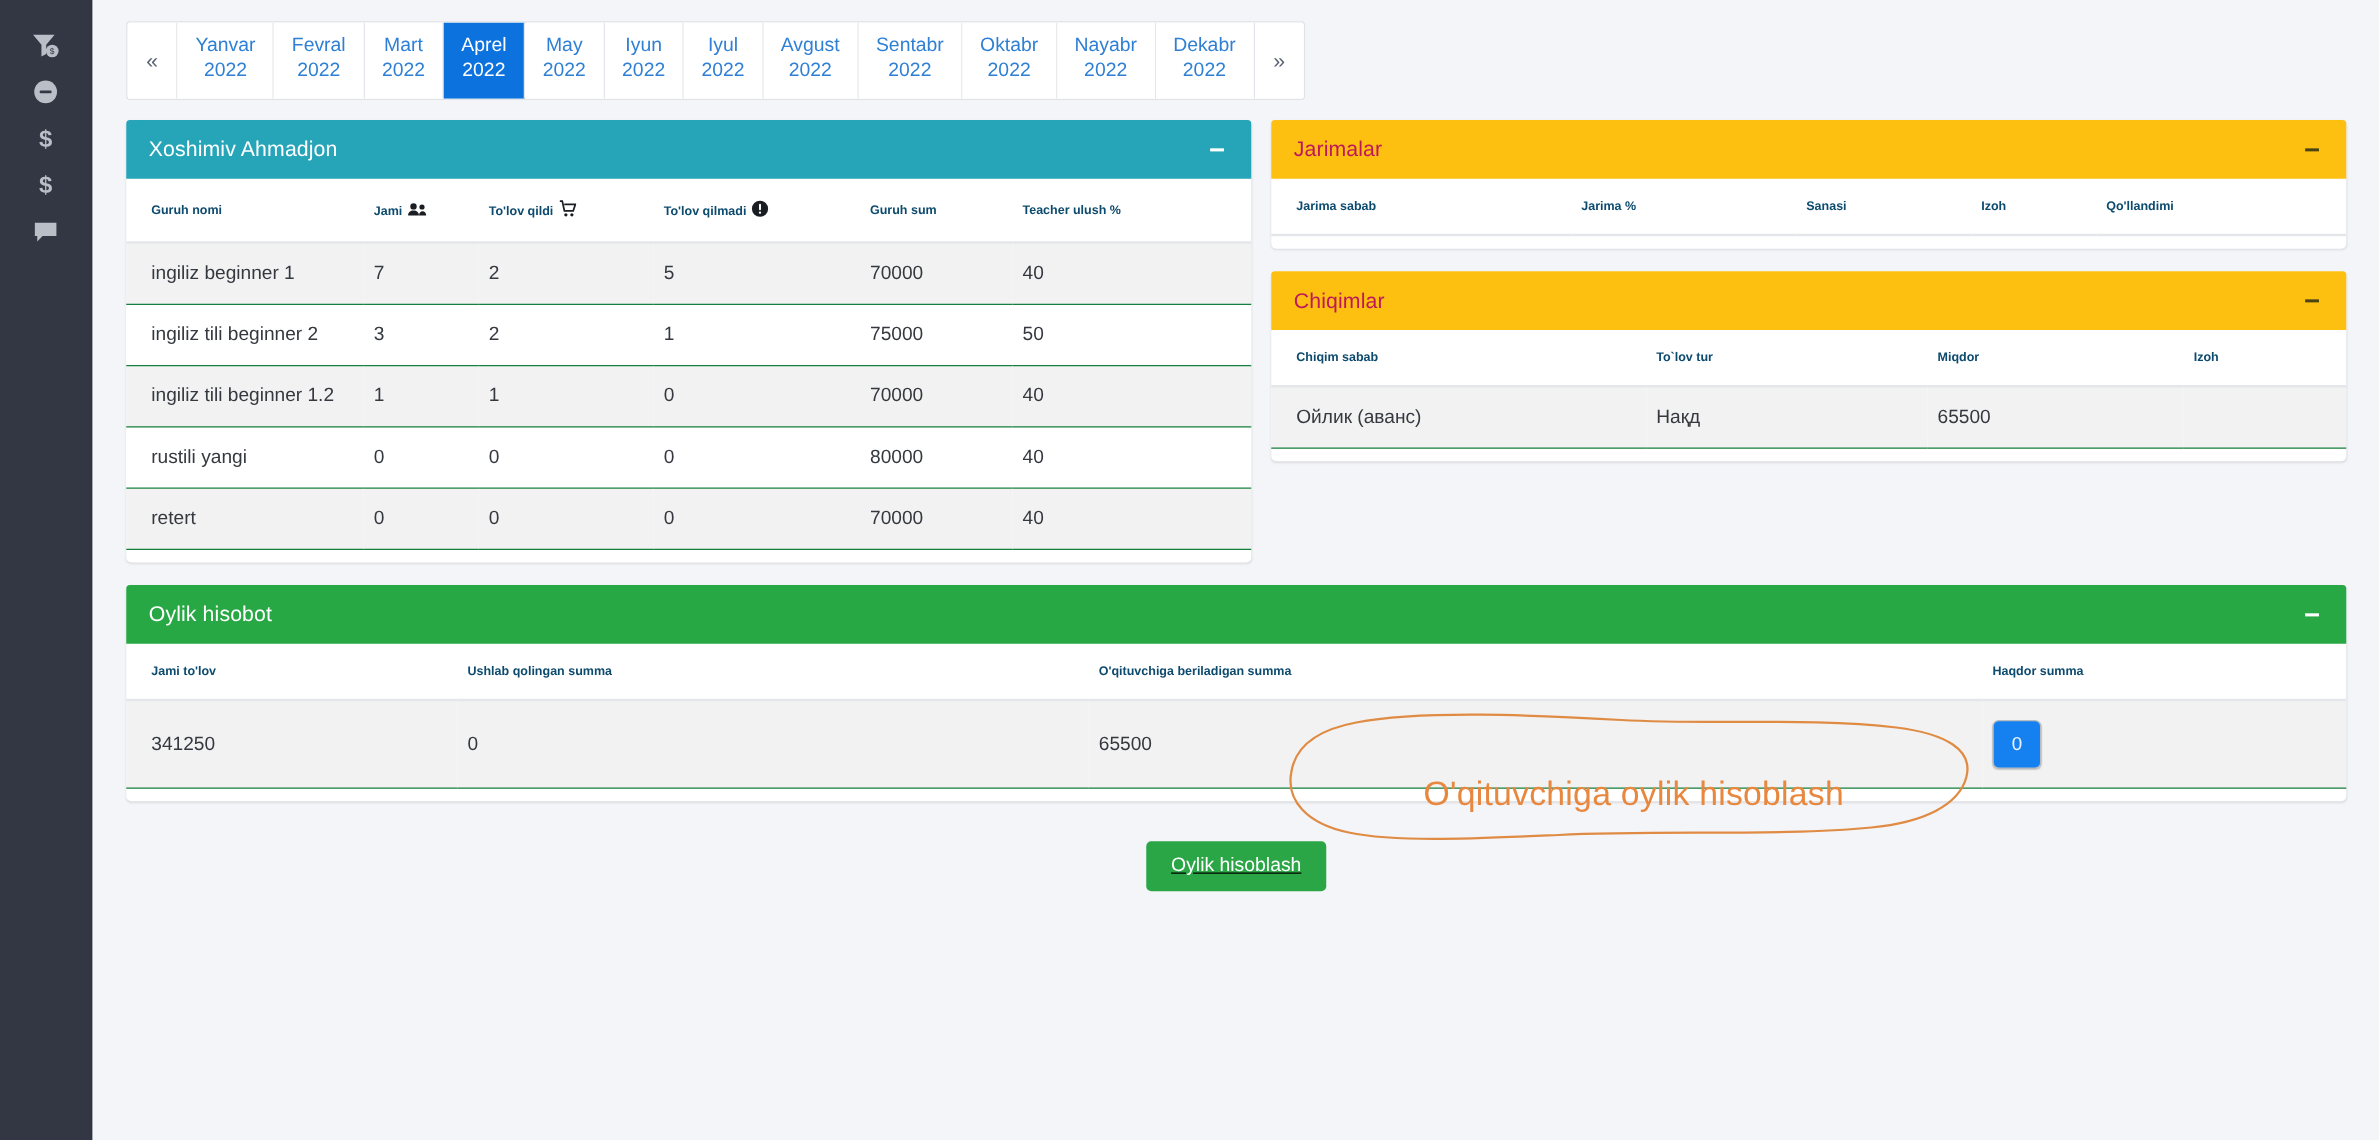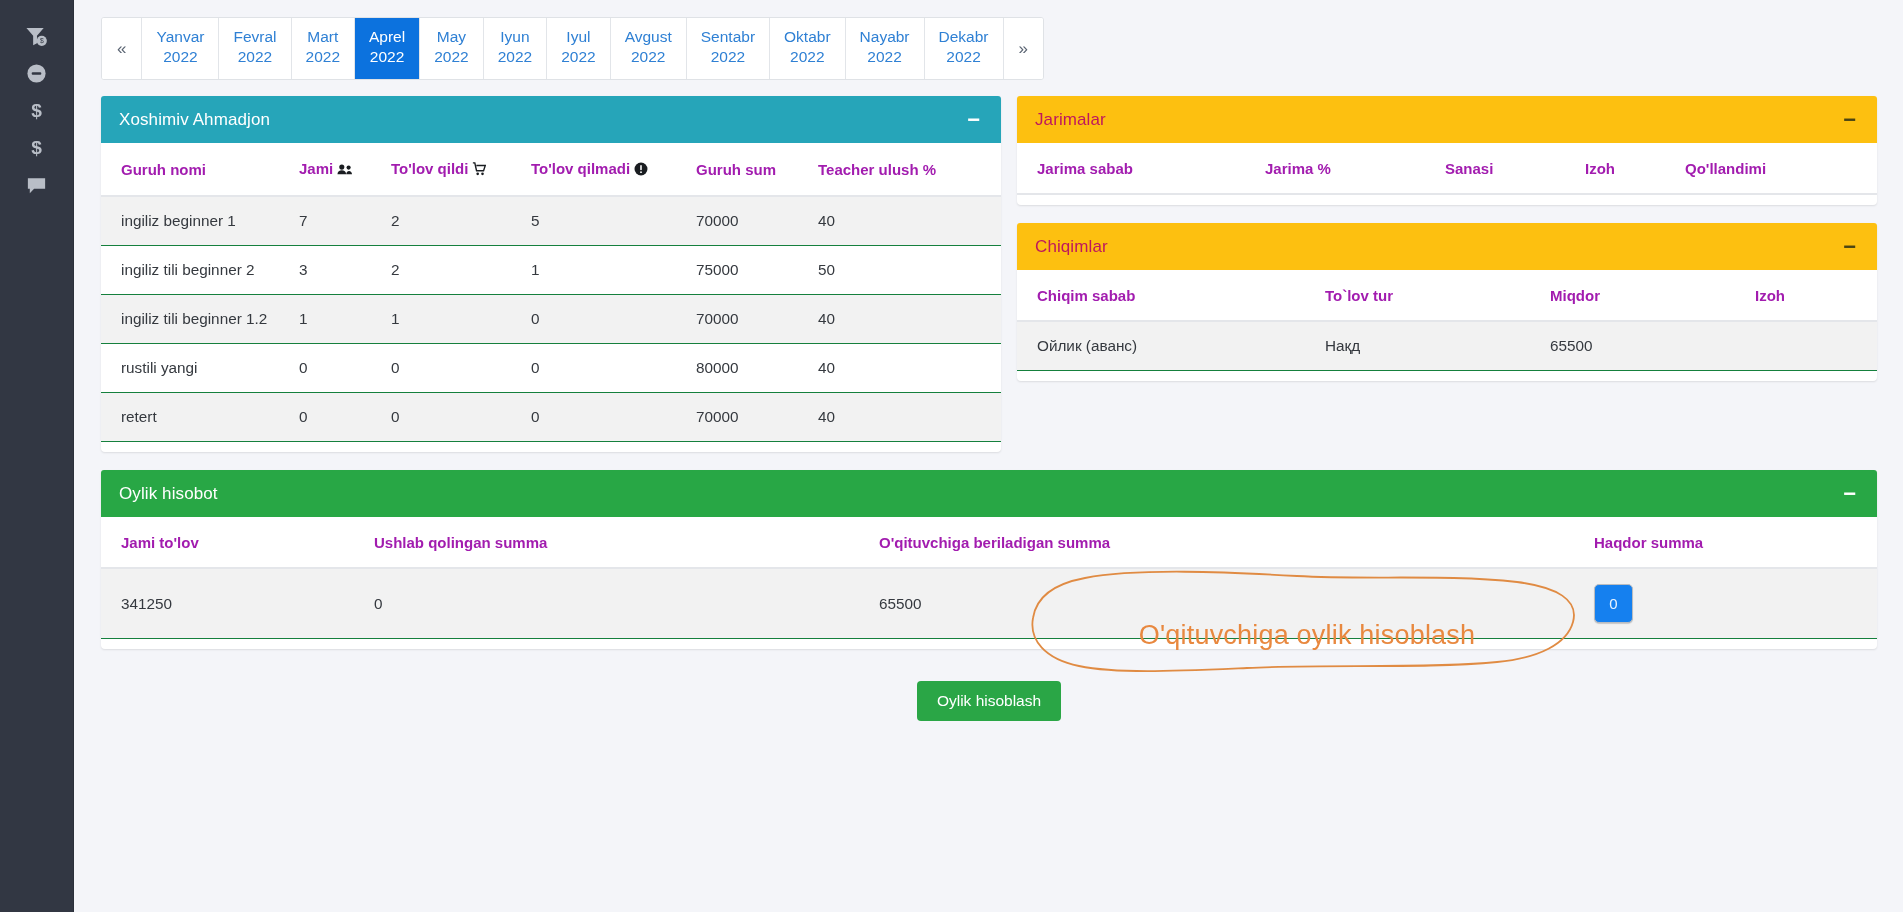--- a/index.html
+++ b/index.html
@@ -111,23 +111,23 @@
   .head-green  { background: #28a745; }
   .head-yellow .card-title { color: #be185d; }
   .head-yellow .collapse-btn { color: #4a4413; }
 
   .card-body { padding: 0 0 10px 0; }
 
   
   table.tbl { width: 100%; border-collapse: collapse; }
   table.tbl th {
     text-align: left;
-    font-size: 15px;
+    font-size: 10px;
     font-weight: 700;
-    color: #a21caf;
+    color: #0c4a6e;
     padding: 17px 8px 16px 8px;
     border-bottom: 2px solid #e4e6ea;
     white-space: nowrap;
   }
   table.tbl td {
     font-size: 15.3px;
     color: #35393f;
     padding: 15px 8px 15px 8px;
     border-bottom: 1px solid #15803d;
     white-space: nowrap;
@@ -171,20 +171,21 @@
     text-align: center;
     font-family: "Liberation Sans", sans-serif;
     outline: none;
     box-shadow: 0 1px 1px rgba(0,0,0,.18);
   }
 
   
   .footer-bar {
     display: flex; justify-content: center;
     margin-top: 32px;
+    text-decoration: underline;
   }
   .btn-green {
     background: #2aa646;
     color: #fff;
     border: none;
     border-radius: 4px;
     font-size: 15.5px;
     padding: 11px 20px;
     cursor: pointer;
     font-family: "Liberation Sans", sans-serif;

